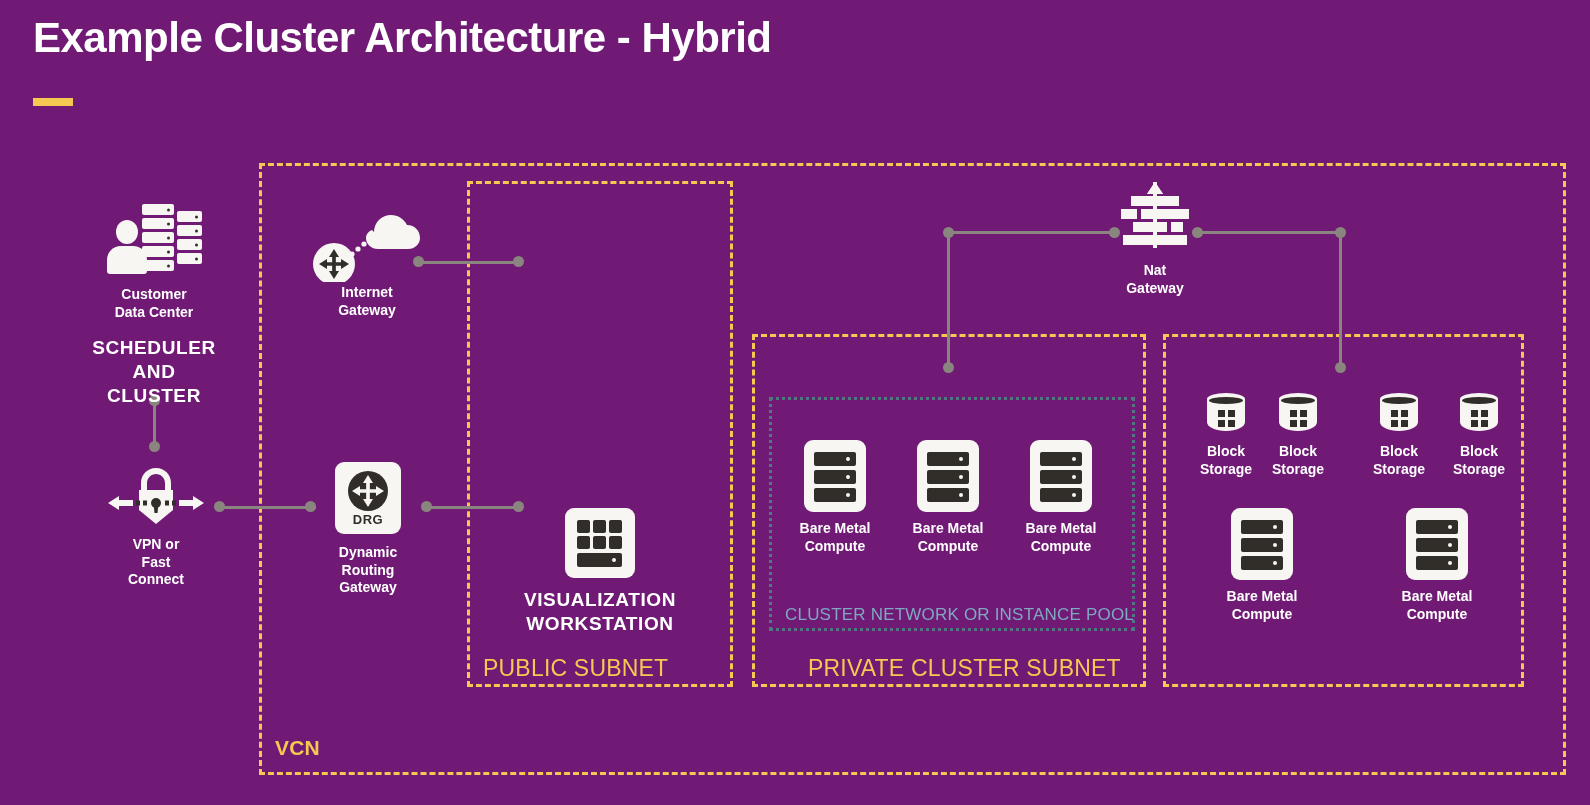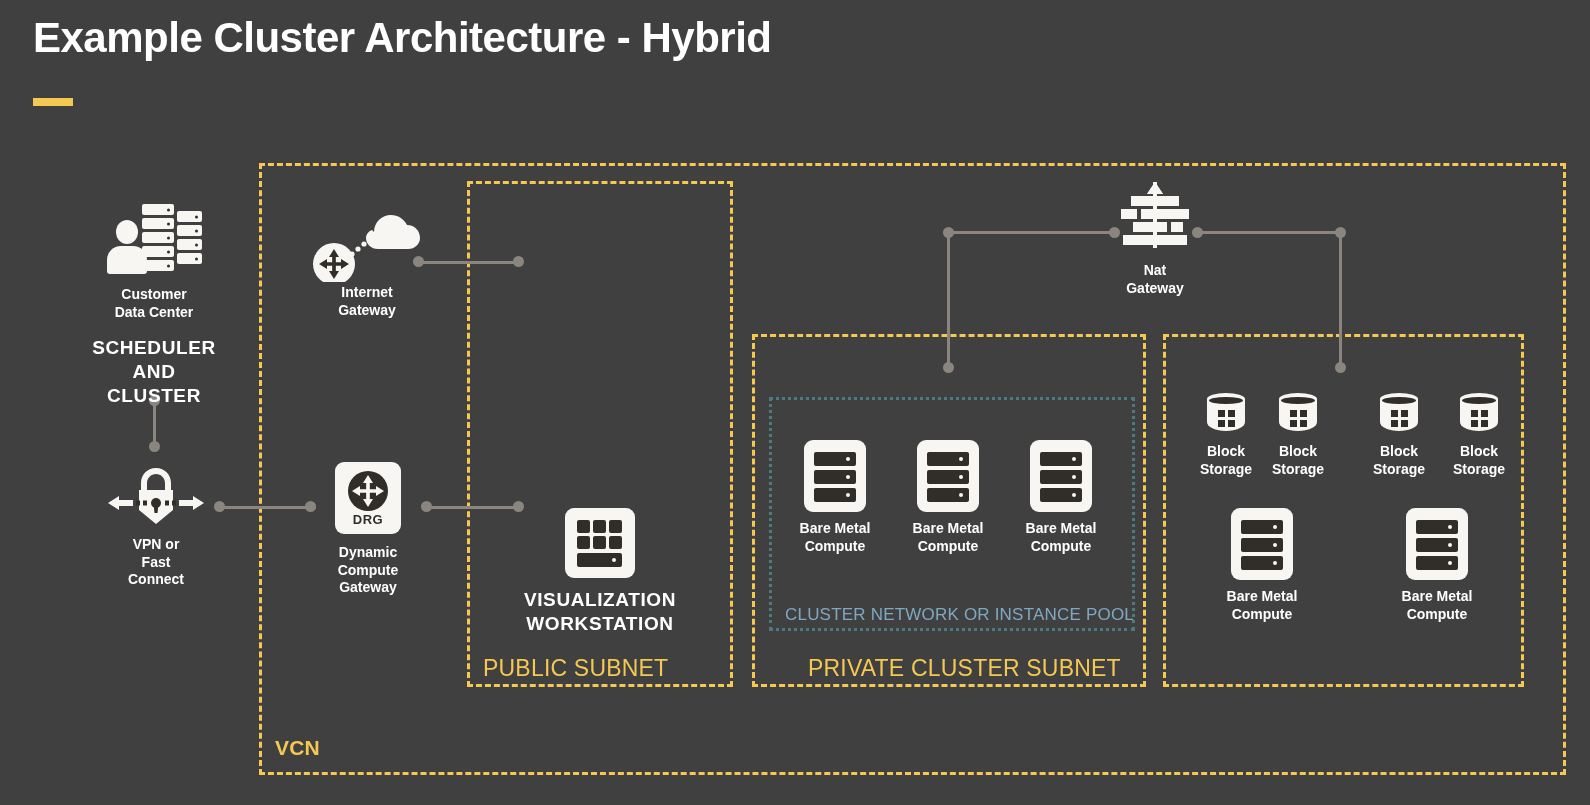--- a/index.html
+++ b/index.html
@@ -8,21 +8,21 @@
     background: #312E2A;
   }
   body {
     font-family: "Liberation Sans", sans-serif;
     -webkit-font-smoothing: antialiased;
   }
   #stage {
     position: relative;
     width: 1590px;
     height: 805px;
-    background: #404040;
+    background: #701a75;
     overflow: hidden;
   }
 
   
   .title {
     position: absolute;
     left: 33px;
     top: 14px;
     font-size: 42px;
     font-weight: bold;
@@ -350,21 +350,21 @@
         <svg width="40" height="40" viewBox="0 0 40 40" style="position:absolute; left:0; top:0;">
           <path d="M20 4 L25 12 L21.6 12 L21.6 28 L18.4 28 L18.4 12 L15 12 Z" fill="#F7F6F3"></path>
           <path d="M20 36 L15 28 L18.4 28 L18.4 12 L21.6 12 L21.6 28 L25 28 Z" fill="#F7F6F3"></path>
           <path d="M36 20 L28 15 L28 18.4 L12 18.4 L12 21.6 L28 21.6 L28 25 Z" fill="#F7F6F3"></path>
           <path d="M4 20 L12 15 L12 18.4 L28 18.4 L28 21.6 L12 21.6 L12 25 Z" fill="#F7F6F3"></path>
         </svg>
       </div>
       <div style="position:absolute; left:0; right:0; top:50px; text-align:center; color:#312E2A; font-size:13px; font-weight:bold; letter-spacing:0.5px;">DRG</div>
     </div>
     <div class="cap" style="margin-top:10px;">Dynamic
-Compute
+Routing
 Gateway</div>
   </div>
 
   <div class="node" style="left:530px; top:508px;">
     <div class="tile" style="width:70px; height:70px;">
       <div class="barrow" style="left:12px; top:12px; width:13px; height:13px;"></div>
       <div class="barrow" style="left:28px; top:12px; width:13px; height:13px;"></div>
       <div class="barrow" style="left:44px; top:12px; width:13px; height:13px;"></div>
       <div class="barrow" style="left:12px; top:28px; width:13px; height:13px;"></div>
       <div class="barrow" style="left:28px; top:28px; width:13px; height:13px;"></div>

